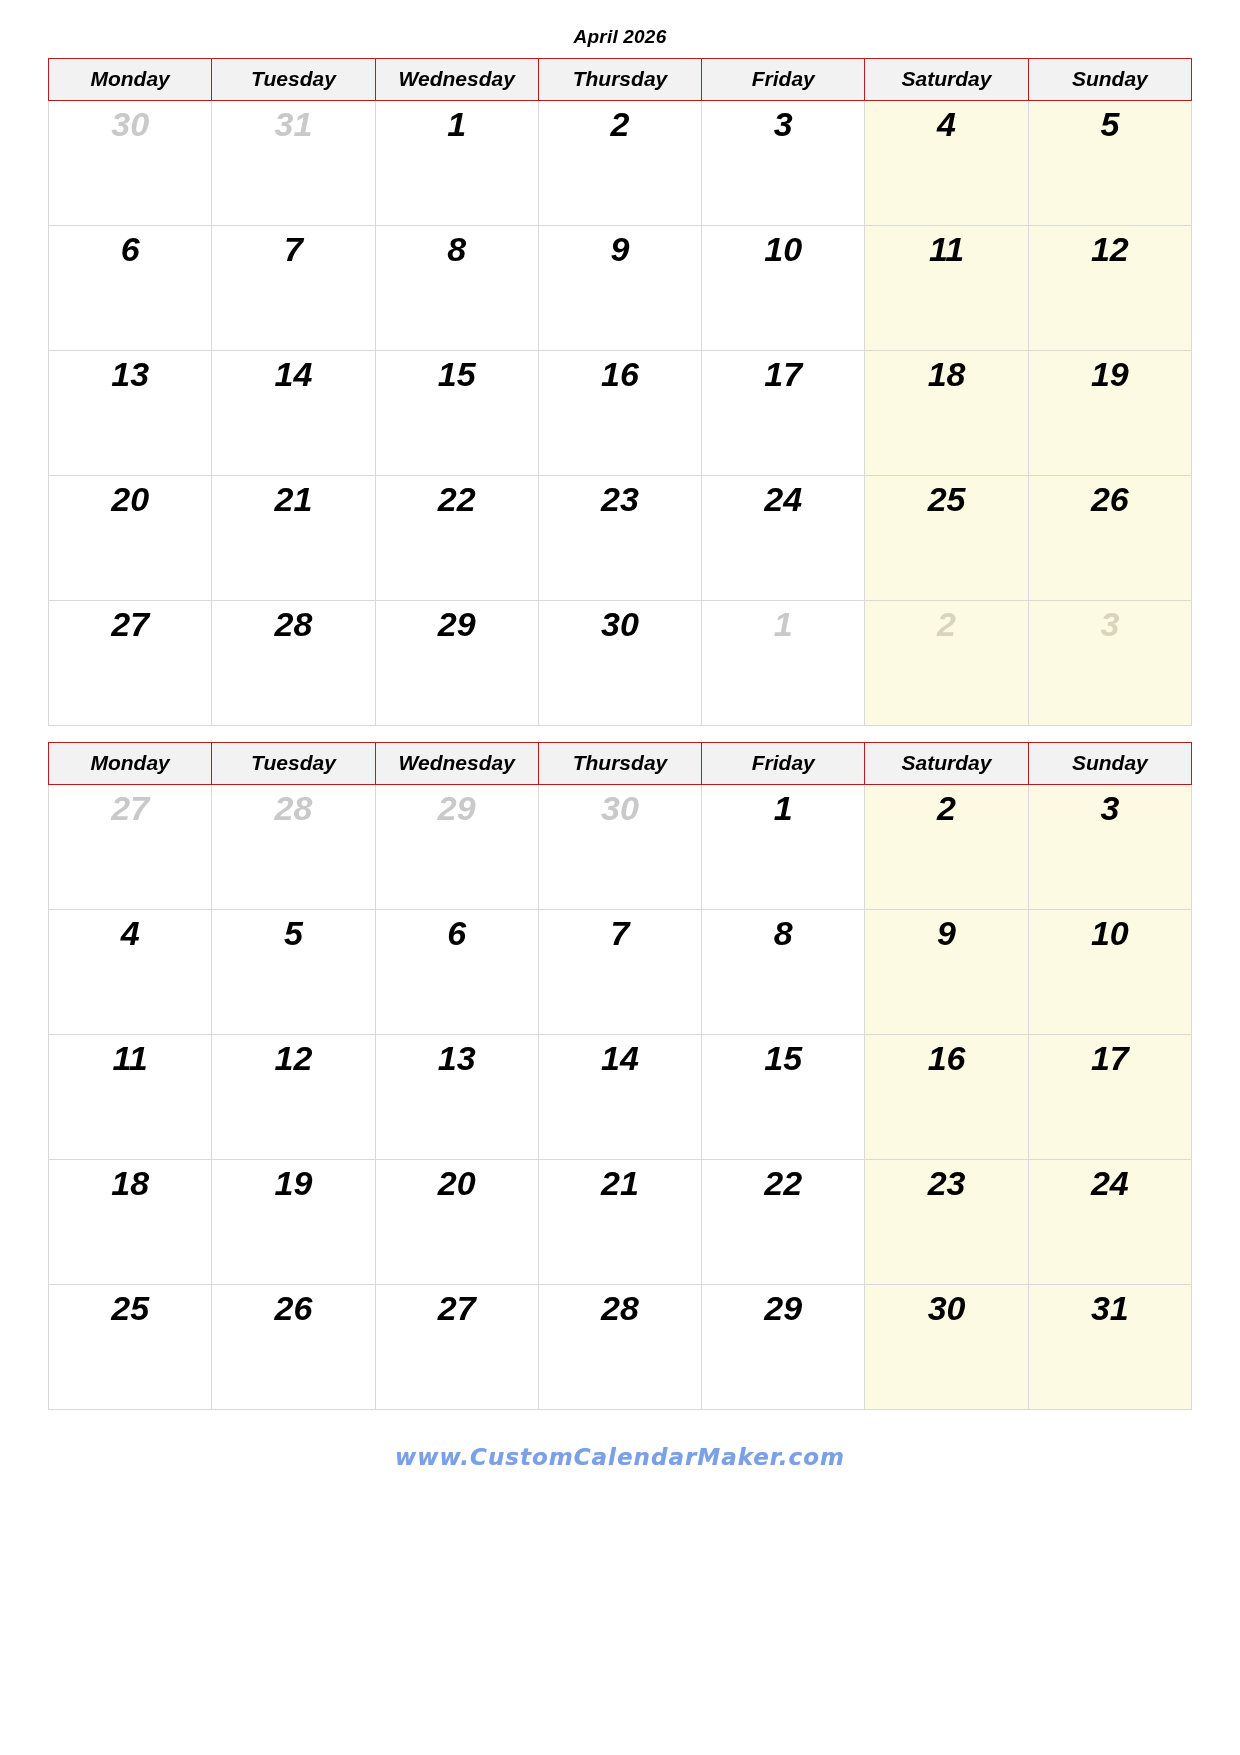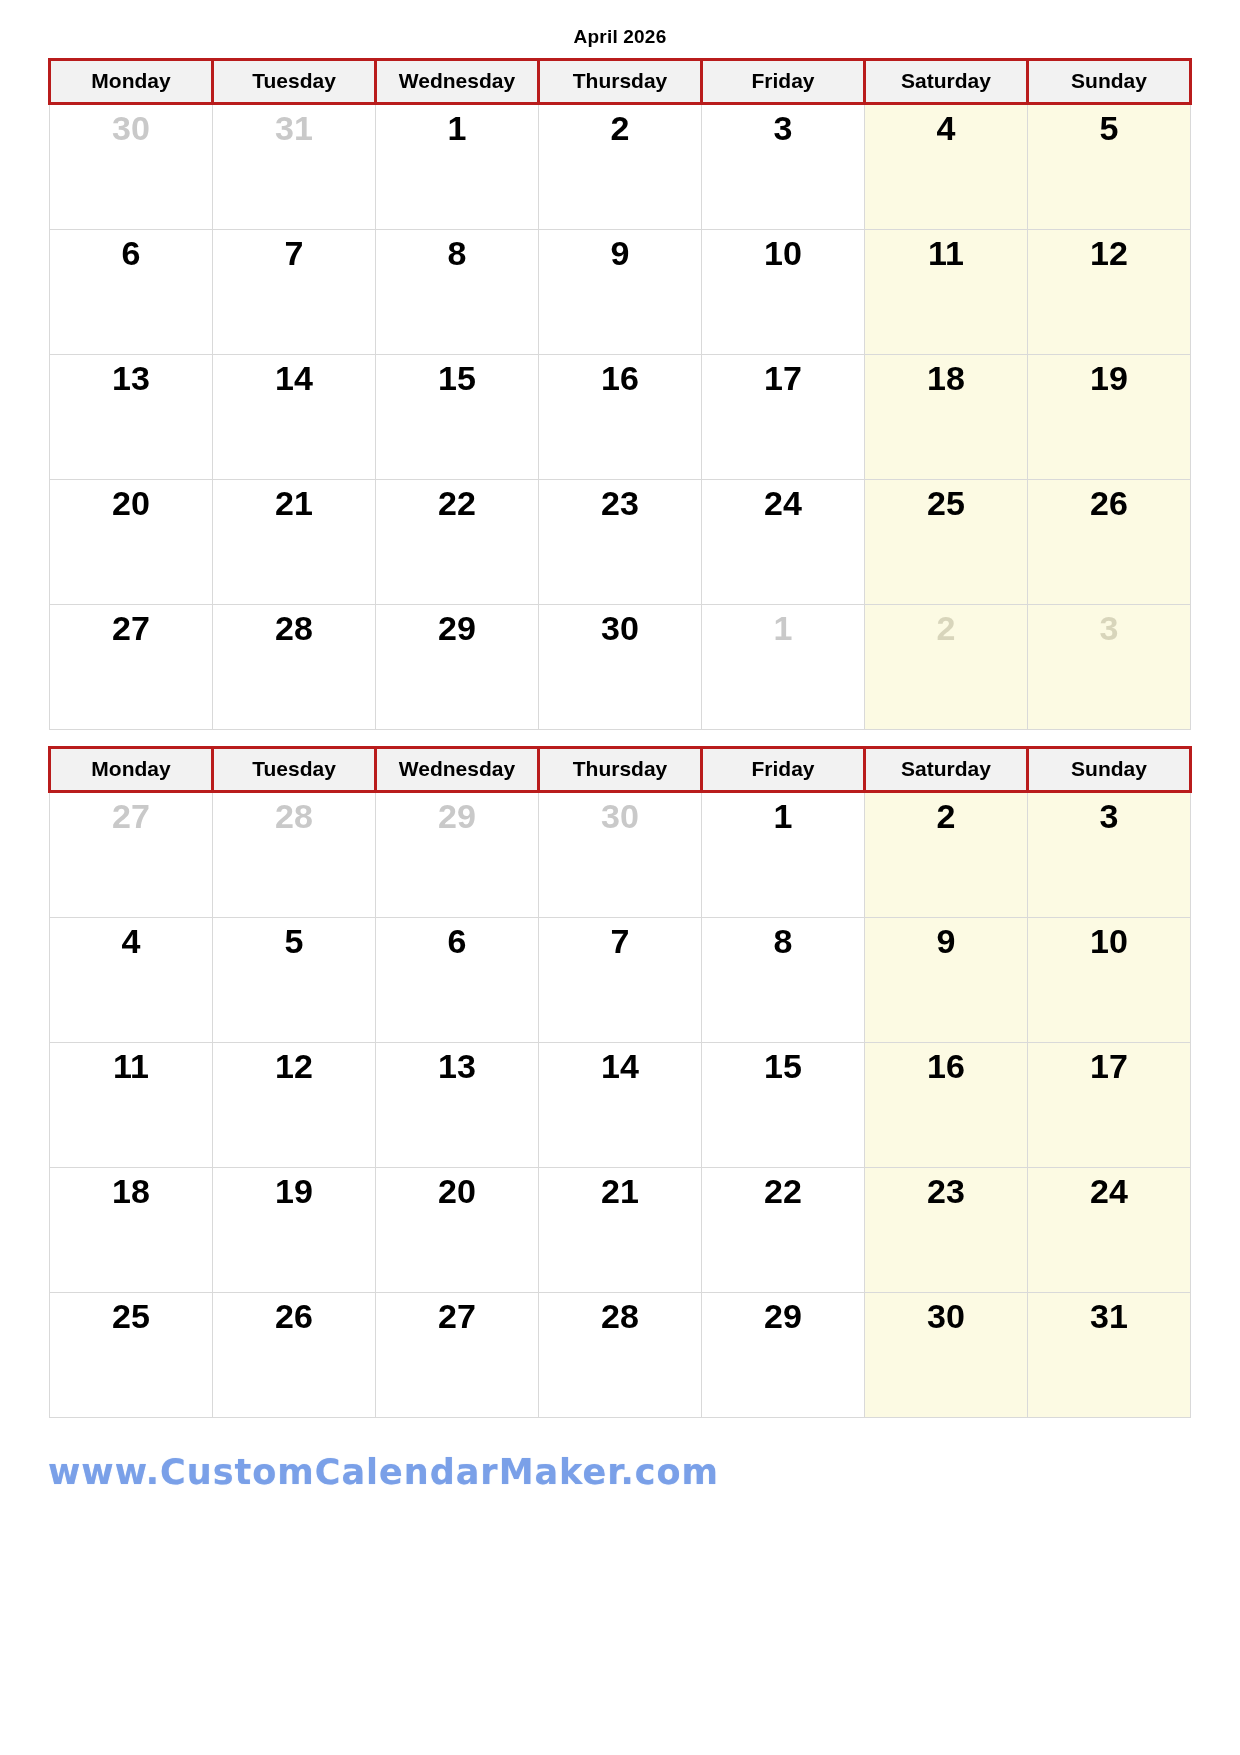--- a/index.html
+++ b/index.html
@@ -12,40 +12,41 @@
     height: 1755px;
     font-family: "Liberation Sans", sans-serif;
     color: #000000;
     position: relative;
   }
   .page {
     width: 1240px;
     height: 1755px;
     box-sizing: border-box;
     padding: 18px 48px 0 48px;
+    font-style: italic;
   }
   .month-block {
     width: 100%;
   }
   .month-title {
     text-align: center;
     font-size: 19px;
     font-weight: bold;
     letter-spacing: 0.2px;
     margin: 8px 0 10px 0;
     color: #000;
   }
   table.cal {
     width: 100%;
     border-collapse: collapse;
     table-layout: fixed;
   }
   table.cal th {
     background: #f2f2f2;
-    border: 3px solid #b91c1c;
+    border: 1px solid #b91c1c;
     font-size: 21px;
     font-weight: bold;
     padding: 8px 0 9px 0;
     text-align: center;
     color: #000;
   }
   table.cal td {
     border: 1px solid #d9d9d9;
     height: 118px;
     vertical-align: top;
@@ -63,23 +64,23 @@
     color: #c9c9c9;
   }
   table.cal td.other.weekend {
     color: #d8d5bb;
   }
   .daynum {
     display: block;
     line-height: 1.05;
   }
   .footer {
-    text-align: left;
+    text-align: center;
     margin-top: 34px;
-    font-size: 35px;
+    font-size: 23px;
     font-weight: bold;
     color: #7aa0e8;
     letter-spacing: 1px;
     font-family: "DejaVu Sans", sans-serif;
     text-shadow: 0 0 1px #b9cdf3;
   }
   .spacer-between {
     height: 16px;
   }
 </style>

